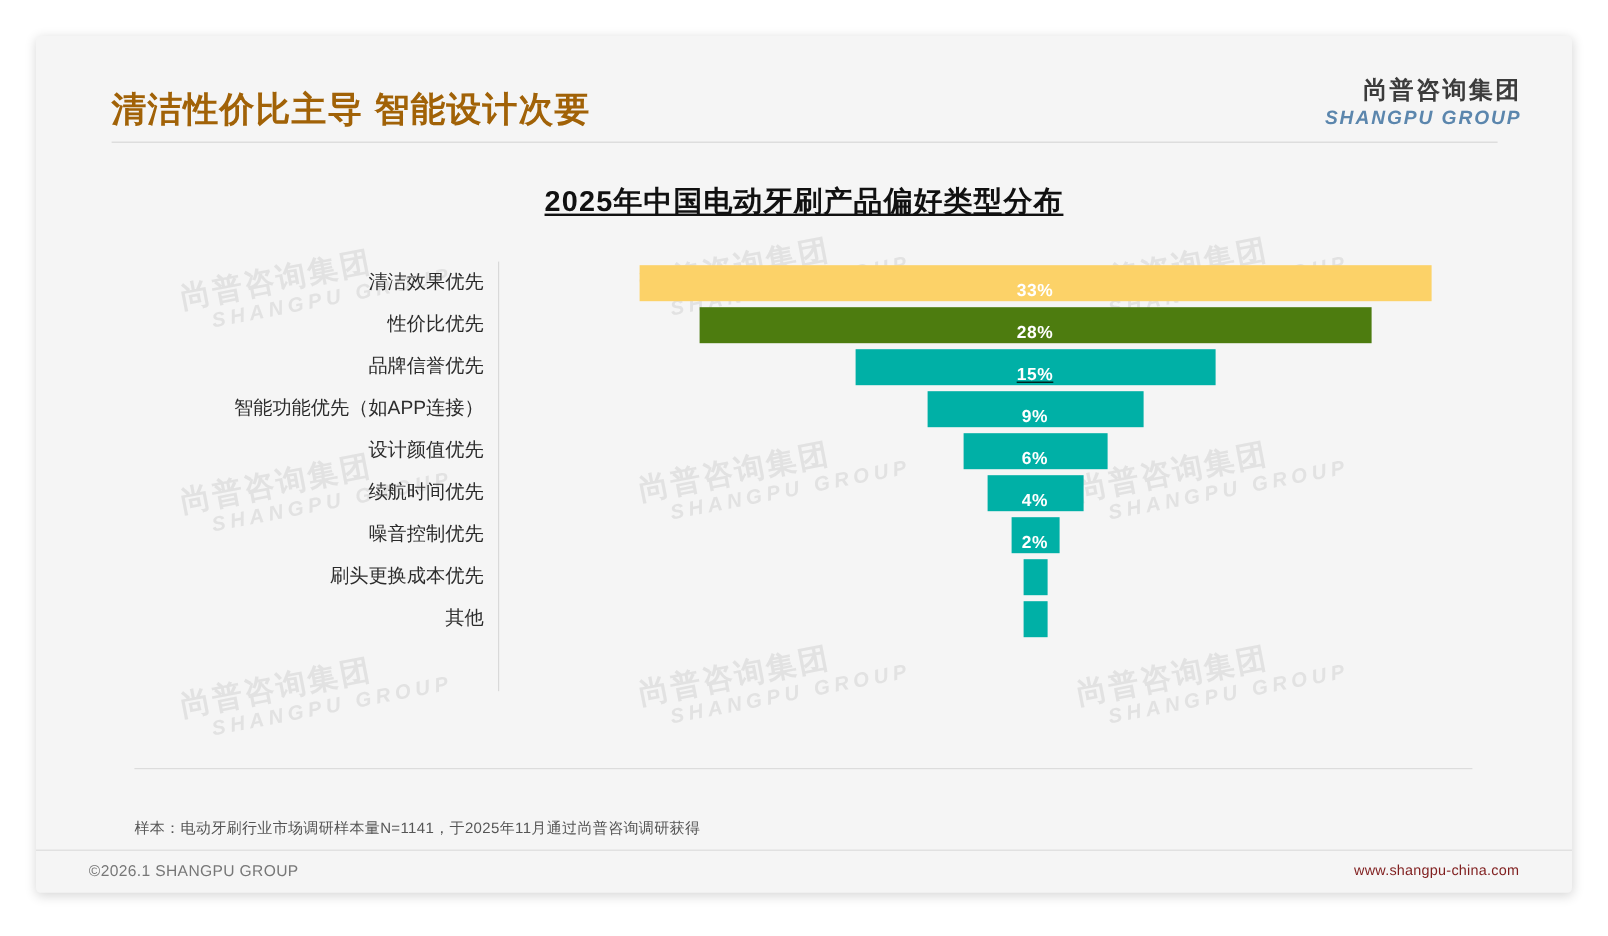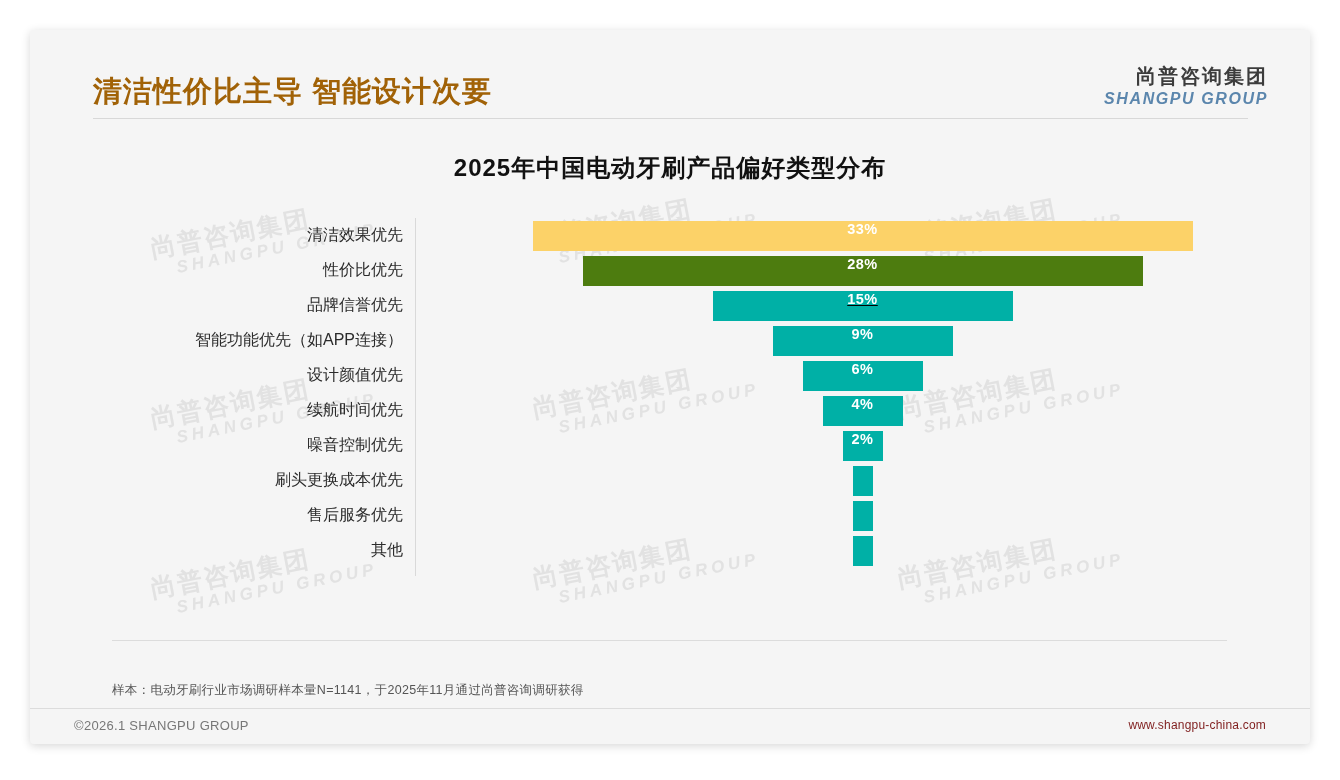--- a/index.html
+++ b/index.html
@@ -50,21 +50,21 @@
   }
   .header-rule{
     position:absolute;left:63px;top:88px;width:1155px;height:1px;
     background:#d8d8d8;z-index:3;
   }
 
   
   .chart-area{position:absolute;left:0;top:92px;width:100%;height:530px;z-index:2;}
   .chart-title{
     text-align:center;font-size:24px;font-weight:bold;color:#111;
-    letter-spacing:1px;margin-top:30px;
+    letter-spacing:1px;margin-top:30px;text-decoration:underline;
   }
   .plot{
     position:relative;
     margin-top:34px;
     height:358px;
   }
   .axis-line{
     position:absolute;left:385px;top:0;width:1px;height:358px;background:#d9d9d9;
   }
   .rows{position:absolute;left:0;top:0;width:100%;}
@@ -77,21 +77,21 @@
     font-size:16px;color:#2b2b2b;white-space:nowrap;
     box-sizing:border-box;
   }
   .bar-zone{
     position:relative;flex:1;height:35px;
   }
   .bar{
     position:absolute;top:2.5px;height:30px;
     left:50%;
     transform:translateX(-50%);
-    display:flex;align-items:flex-start;justify-content:center;
+    display:flex;align-items:flex-end;justify-content:center;
   }
   .bar .val{
     font-size:14.5px;font-weight:bold;color:#ffffff;
     letter-spacing:0.5px;
   }
 
   
   .footnote-rule{
     position:absolute;left:82px;top:610px;width:1115px;height:1px;background:#dcdcdc;z-index:3;
   }
@@ -222,26 +222,20 @@
           <div class="row">
             <div class="cat-label">噪音控制优先</div>
             <div class="bar-zone">
               <div class="bar" style="width: 40px; background: rgb(0, 176, 166);">
                 <span class="val">2%</span>
               </div>
             </div>
           </div>
           <div class="row">
             <div class="cat-label">刷头更换成本优先</div>
-            <div class="bar-zone">
-              <div class="bar" style="width: 20px; background: rgb(0, 176, 166);"></div>
-            </div>
-          </div>
-          <div class="row">
-            <div class="cat-label">售后服务优先</div>
             <div class="bar-zone">
               <div class="bar" style="width: 20px; background: rgb(0, 176, 166);"></div>
             </div>
           </div>
           <div class="row">
             <div class="cat-label">其他</div>
             <div class="bar-zone">
               <div class="bar" style="width: 20px; background: rgb(0, 176, 166);"></div>
             </div>
           </div>

